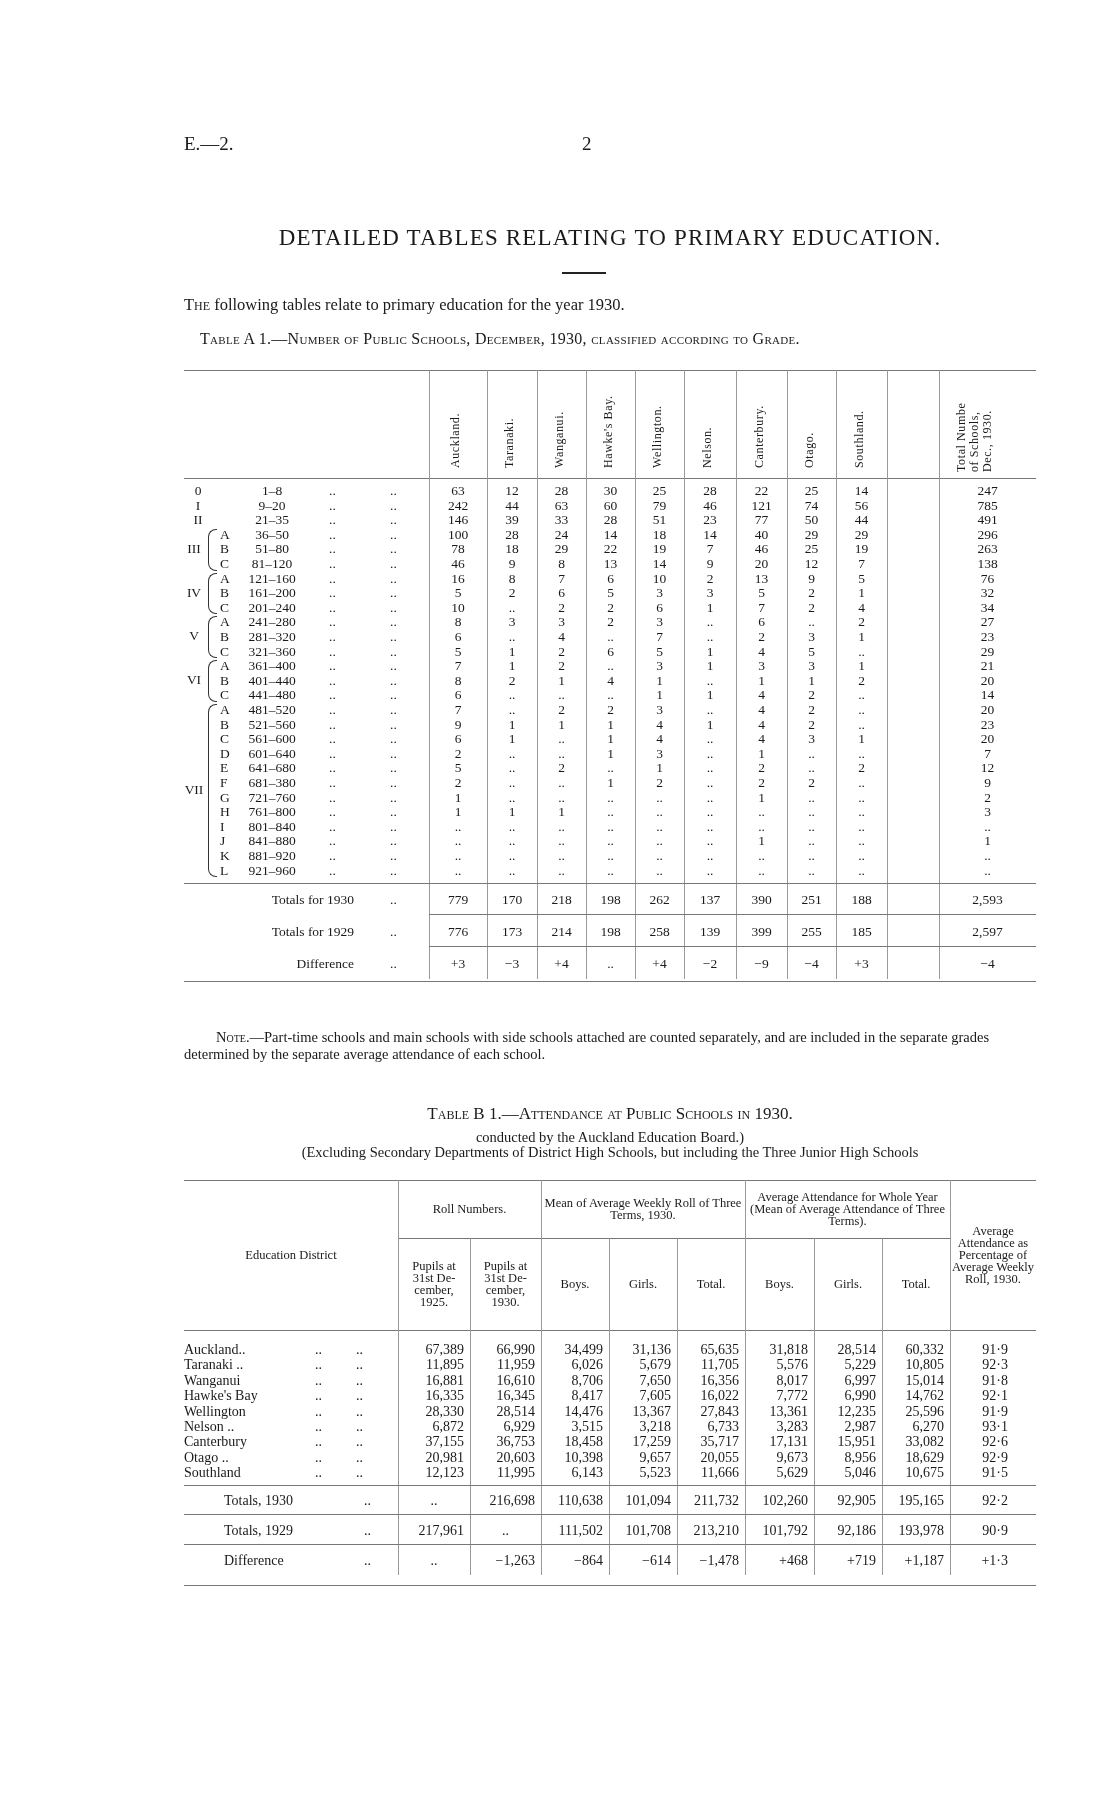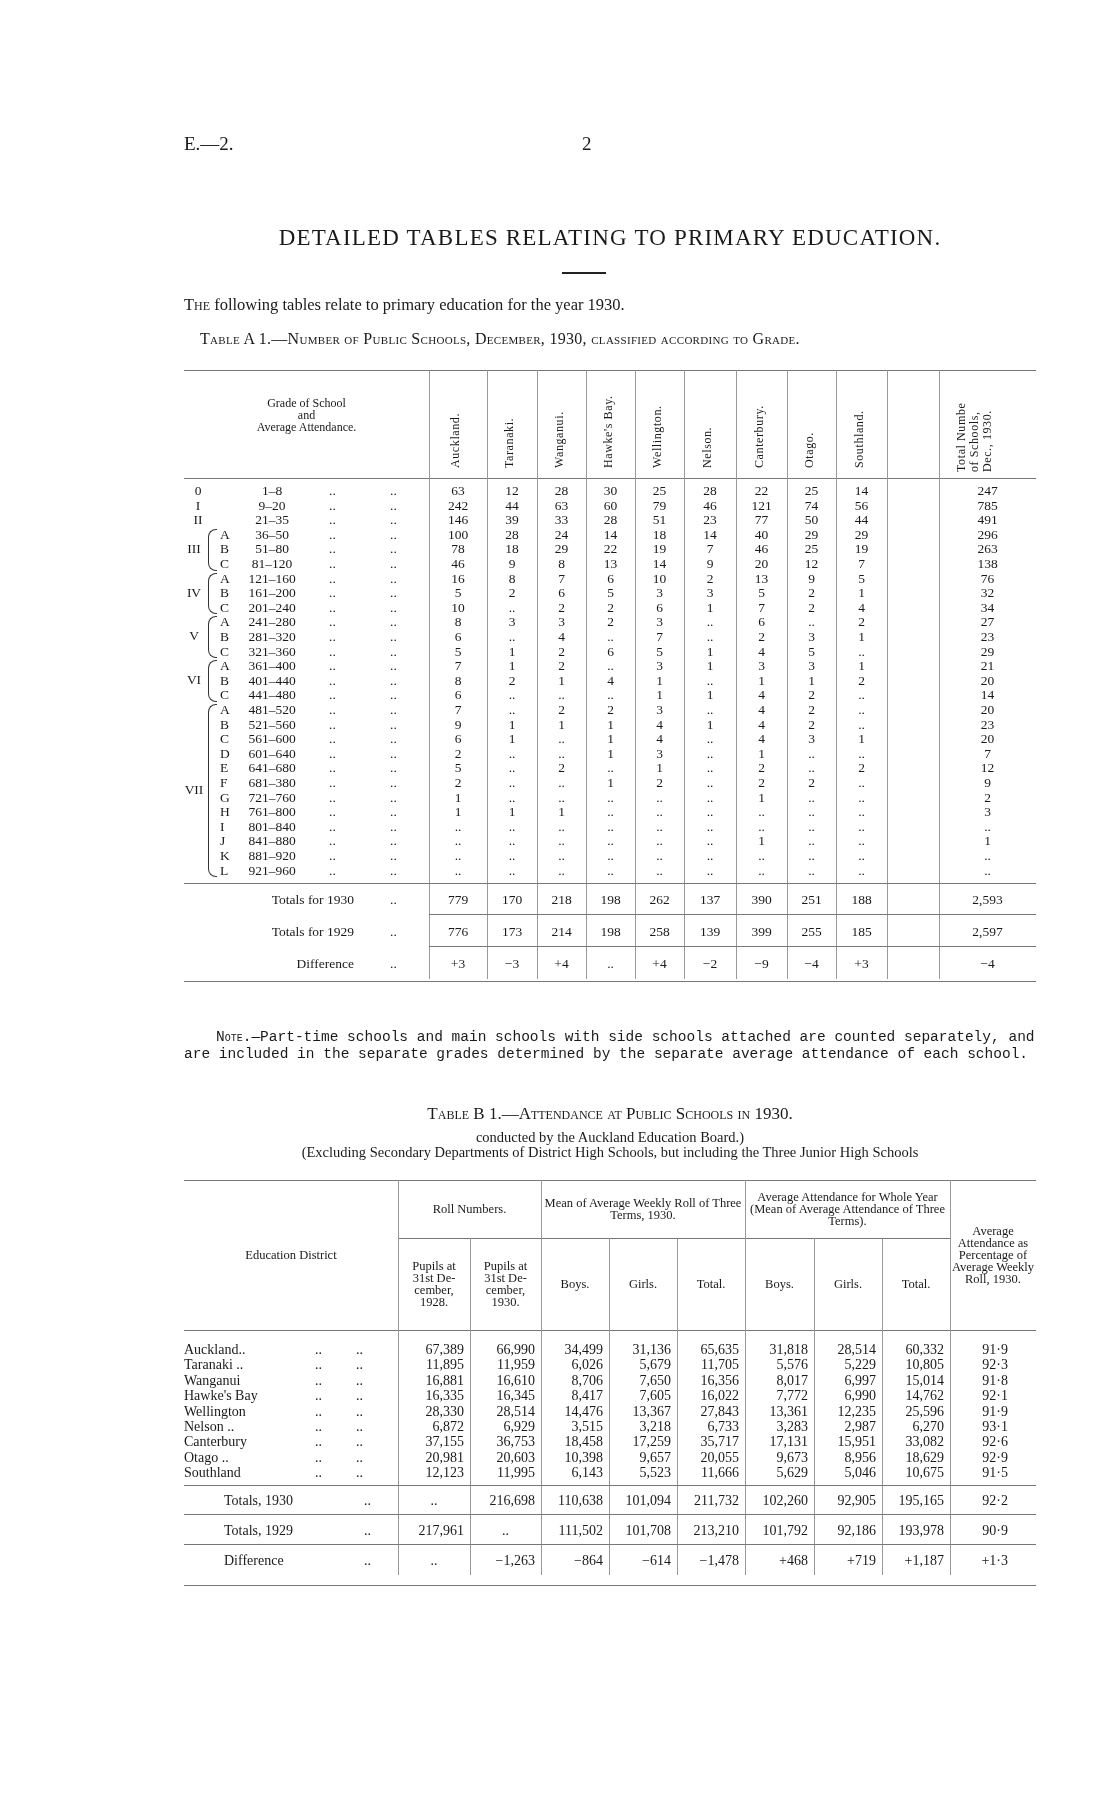--- a/index.html
+++ b/index.html
@@ -25,21 +25,21 @@
   .ta-row { position: absolute; left: 0; width: 852px; height: 15px; font-size: 13.5px; line-height: 15px; }
   .ta-roman { position: absolute; width: 28px; text-align: center; }
   .ta-sub { position: absolute; left: 36px; }
   .ta-range { position: absolute; left: 52px; width: 72px; text-align: center; }
   .ta-dots1 { position: absolute; left: 145px; }
   .ta-dots2 { position: absolute; left: 206px; }
   .ta-cell { position: absolute; text-align: center; }
   .ta-total-lbl { position: absolute; text-align: right; }
   .brace { position: absolute; left: 24px; width: 8px; border: 1px solid #333; border-right: none; border-radius: 8px 0 0 8px; }
 
-  .note { position: absolute; left: 0; top: 1029px; width: 852px; font-size: 14.5px; line-height: 17px; text-indent: 32px; font-family: Liberation Mono, monospace; }
+  .note { position: absolute; left: 0; top: 1029px; width: 852px; font-size: 14.5px; line-height: 17px; text-indent: 32px; }
 
   
   .tableB-title { position: absolute; left: 0; width: 852px; top: 1104px; text-align: center; font-size: 17px; }
   .tableB-sub { position: absolute; left: 0; width: 852px; top: 1130px; text-align: center; font-size: 14.5px; line-height: 15px; }
   .tb-hrule { position: absolute; left: 0; width: 852px; border-top: 1px solid #777; }
   .tb-vline { position: absolute; border-left: 1px solid #999; }
   .tb-h { position: absolute; text-align: center; font-size: 12.5px; line-height: 12px; }
   .tb-row { position: absolute; left: 0; width: 852px; height: 15px; font-size: 14px; line-height: 15px; }
   .tb-name { position: absolute; left: 0; }
   .tb-dots1 { position: absolute; left: 131px; }
@@ -53,25 +53,20 @@
   <div class="hdr-left">E.—2.</div>
   <div class="hdr-num">2</div>
   <div class="main-title">DETAILED TABLES RELATING TO PRIMARY EDUCATION.</div>
   <div class="rule-short"></div>
   <div class="intro"><span class="sc">The</span><span> following tables relate to primary education for the year 1930.</span></div>
   <div class="tableA-title sc">Table A 1.—Number of Public Schools, December, 1930, classified according to Grade.</div>
 
   <div class="ta" id="tableA" style="height: 852px;">
       <div class="ta-hrule" style="top:0px"></div>
       <div class="ta-hrule" style="top:108px"></div>
-      <div class="ta-hdr-grade">
-        <div>Grade of School</div>
-        <div>and</div>
-        <div>Average Attendance.</div>
-      </div>
       <div class="ta-hdr-rot" style="left:279px;bottom:754px;position:absolute;top:auto;">Auckland.</div>
       <div class="ta-hdr-rot" style="left:333px;bottom:754px;position:absolute;top:auto;">Taranaki.</div>
       <div class="ta-hdr-rot" style="left:382.5px;bottom:754px;position:absolute;top:auto;">Wanganui.</div>
       <div class="ta-hdr-rot" style="left:431.5px;bottom:754px;position:absolute;top:auto;">Hawke's Bay.</div>
       <div class="ta-hdr-rot" style="left:480.5px;bottom:754px;position:absolute;top:auto;">Wellington.</div>
       <div class="ta-hdr-rot" style="left:531px;bottom:754px;position:absolute;top:auto;">Nelson.</div>
       <div class="ta-hdr-rot" style="left:582.5px;bottom:754px;position:absolute;top:auto;">Canterbury.</div>
       <div class="ta-hdr-rot" style="left:632.5px;bottom:754px;position:absolute;top:auto;">Otago.</div>
       <div class="ta-hdr-rot" style="left:682.5px;bottom:754px;position:absolute;top:auto;">Southland.</div>
       <div class="ta-hdr-rot" style="left:785px;bottom:750px;">Total Numbe</div>
@@ -586,21 +581,21 @@
     <div>(Excluding Secondary Departments of District High Schools, but including the Three Junior High Schools</div>
   </div>
 
   <div id="tableB" style="position:absolute;left:0;top:1180px;width:852px;">
       <div class="tb-hrule" style="top:0px"></div>
       <div class="tb-h" style="left:0px;width:214px;top:0px;height:150px;display:flex;align-items:center;justify-content:center;">Education District</div>
       <div class="tb-h" style="left:214px;width:143px;top:0px;height:58px;display:flex;align-items:center;justify-content:center;">Roll Numbers.</div>
       <div class="tb-h" style="left:357px;width:204px;top:0px;height:58px;display:flex;align-items:center;justify-content:center;">Mean of Average Weekly Roll of Three Terms, 1930.</div>
       <div class="tb-h" style="left:561px;width:205px;top:0px;height:58px;display:flex;align-items:center;justify-content:center;">Average Attendance for Whole Year (Mean of Average Attendance of Three Terms).</div>
       <div class="tb-h" style="left:766px;width:86px;top:0px;height:150px;display:flex;align-items:center;justify-content:center;">Average Attendance as Percentage of Average Weekly Roll, 1930.</div>
-      <div class="tb-h" style="left:218px;width:64px;top:58px;height:92px;display:flex;align-items:center;justify-content:center;">Pupils at 31st De-cember, 1928.</div>
+      <div class="tb-h" style="left:218px;width:64px;top:58px;height:92px;display:flex;align-items:center;justify-content:center;">Pupils at 31st De-cember, 1925.</div>
       <div class="tb-h" style="left:290px;width:63px;top:58px;height:92px;display:flex;align-items:center;justify-content:center;">Pupils at 31st De-cember, 1930.</div>
       <div class="tb-h" style="left:357px;width:68px;top:58px;height:92px;display:flex;align-items:center;justify-content:center;">Boys.</div>
       <div class="tb-h" style="left:425px;width:68px;top:58px;height:92px;display:flex;align-items:center;justify-content:center;">Girls.</div>
       <div class="tb-h" style="left:493px;width:68px;top:58px;height:92px;display:flex;align-items:center;justify-content:center;">Total.</div>
       <div class="tb-h" style="left:561px;width:69px;top:58px;height:92px;display:flex;align-items:center;justify-content:center;">Boys.</div>
       <div class="tb-h" style="left:630px;width:68px;top:58px;height:92px;display:flex;align-items:center;justify-content:center;">Girls.</div>
       <div class="tb-h" style="left:698px;width:68px;top:58px;height:92px;display:flex;align-items:center;justify-content:center;">Total.</div>
       <div class="tb-hrule" style="top:58px;left:214px;width:552px"></div>
       <div class="tb-hrule" style="top:150px"></div>
       <div class="tb-vline" style="left:214px;top:0px;height:394.6px"></div>

